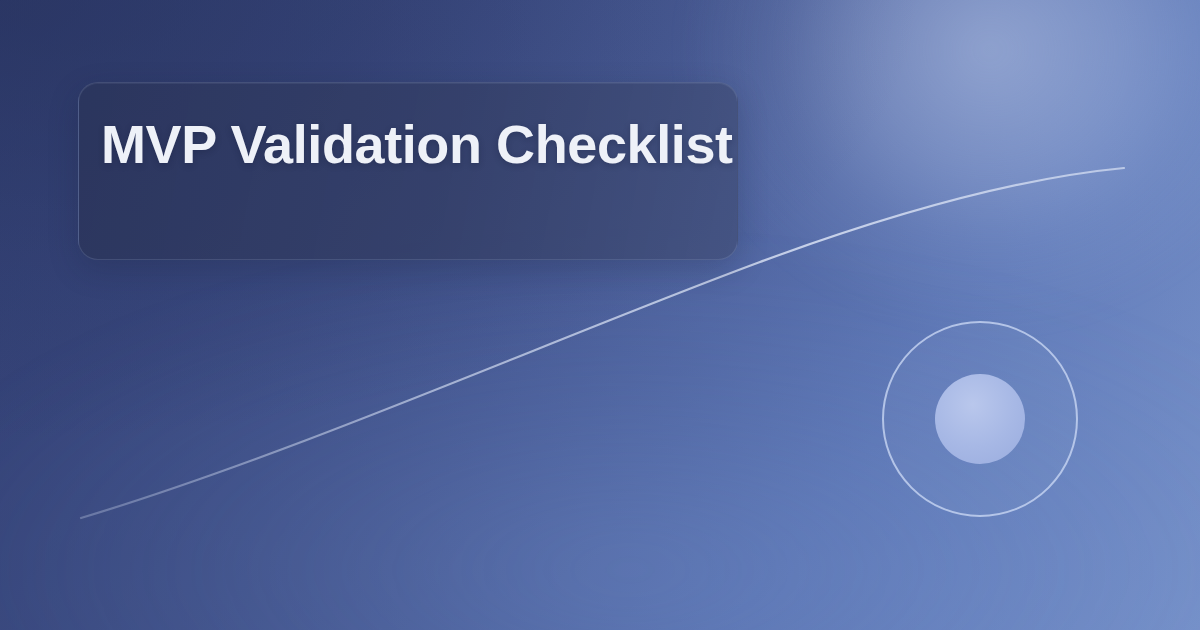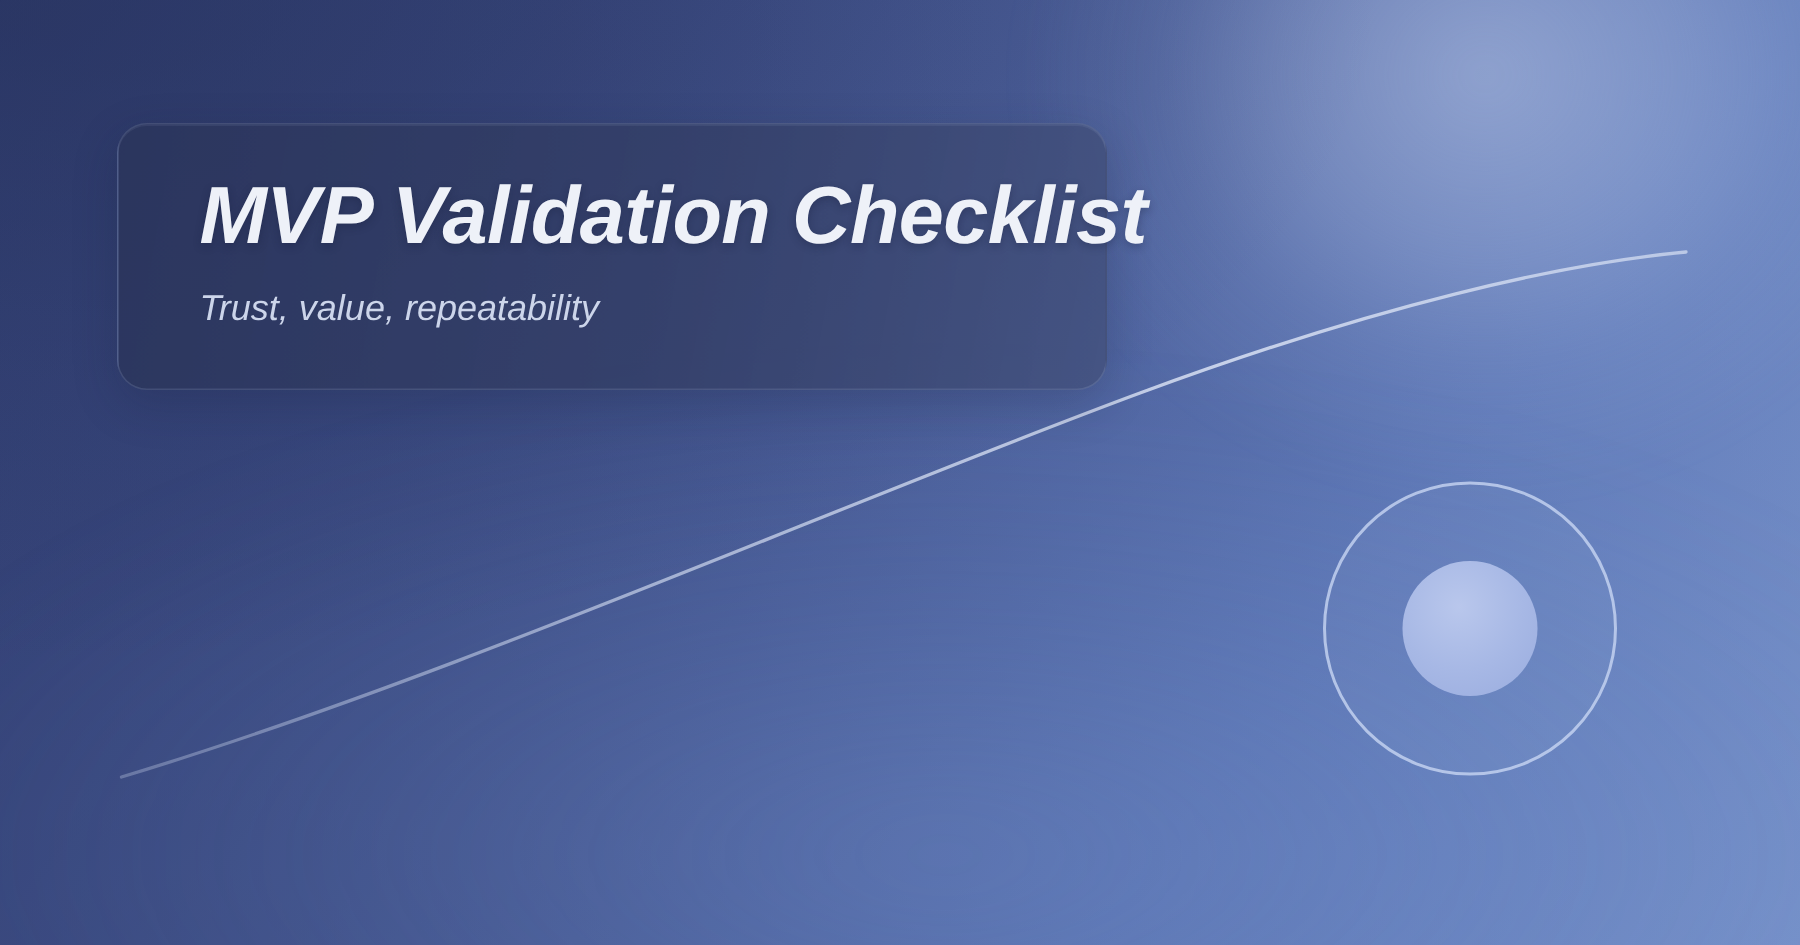--- a/index.html
+++ b/index.html
@@ -92,31 +92,30 @@
 
   
   .card {
     position: absolute;
     left: 78px;
     top: 82px;
     width: 660px;
     height: 178px;
     box-sizing: border-box;
     border-radius: 20px;
-    padding: 31px 36px 0 54px;
+    padding: 31px 36px 0 22px;
     background:
       linear-gradient(100deg,
         rgba(43,53,92,0.88) 0%,
         rgba(52,63,104,0.86) 55%,
         rgba(66,80,124,0.80) 100%);
     border: 1px solid rgba(176,194,230,0.17);
     box-shadow:
       0 10px 30px rgba(22,30,60,0.22),
       inset 0 1px 0 rgba(214,226,248,0.07);
-    font-style: italic;
   }
 
   .card-title {
     margin: 0;
     font-size: 54px;
     line-height: 60px;
     font-weight: 700;
     letter-spacing: -0.4px;
     color: #eef1f8;
     white-space: nowrap;
@@ -160,16 +159,15 @@
 
     <path d="M 81 518 C 300 452 560 336 760 262 C 920 203 1040 176 1124 168" fill="none" stroke="url(#arcGrad)" stroke-width="2.2" stroke-linecap="round"></path>
 
     <circle cx="980" cy="419" r="97" fill="rgba(205,219,245,0.05)" stroke="rgba(200,214,242,0.80)" stroke-width="2"></circle>
 
     <circle cx="980" cy="419" r="45" fill="url(#dotGrad)"></circle>
   </svg>
 
   <div class="card">
     <h1 class="card-title">MVP Validation Checklist</h1>
-    <p class="card-subtitle">Trust, value, repeatability</p>
   </div>
 
 </div>
 
 </body></html>

